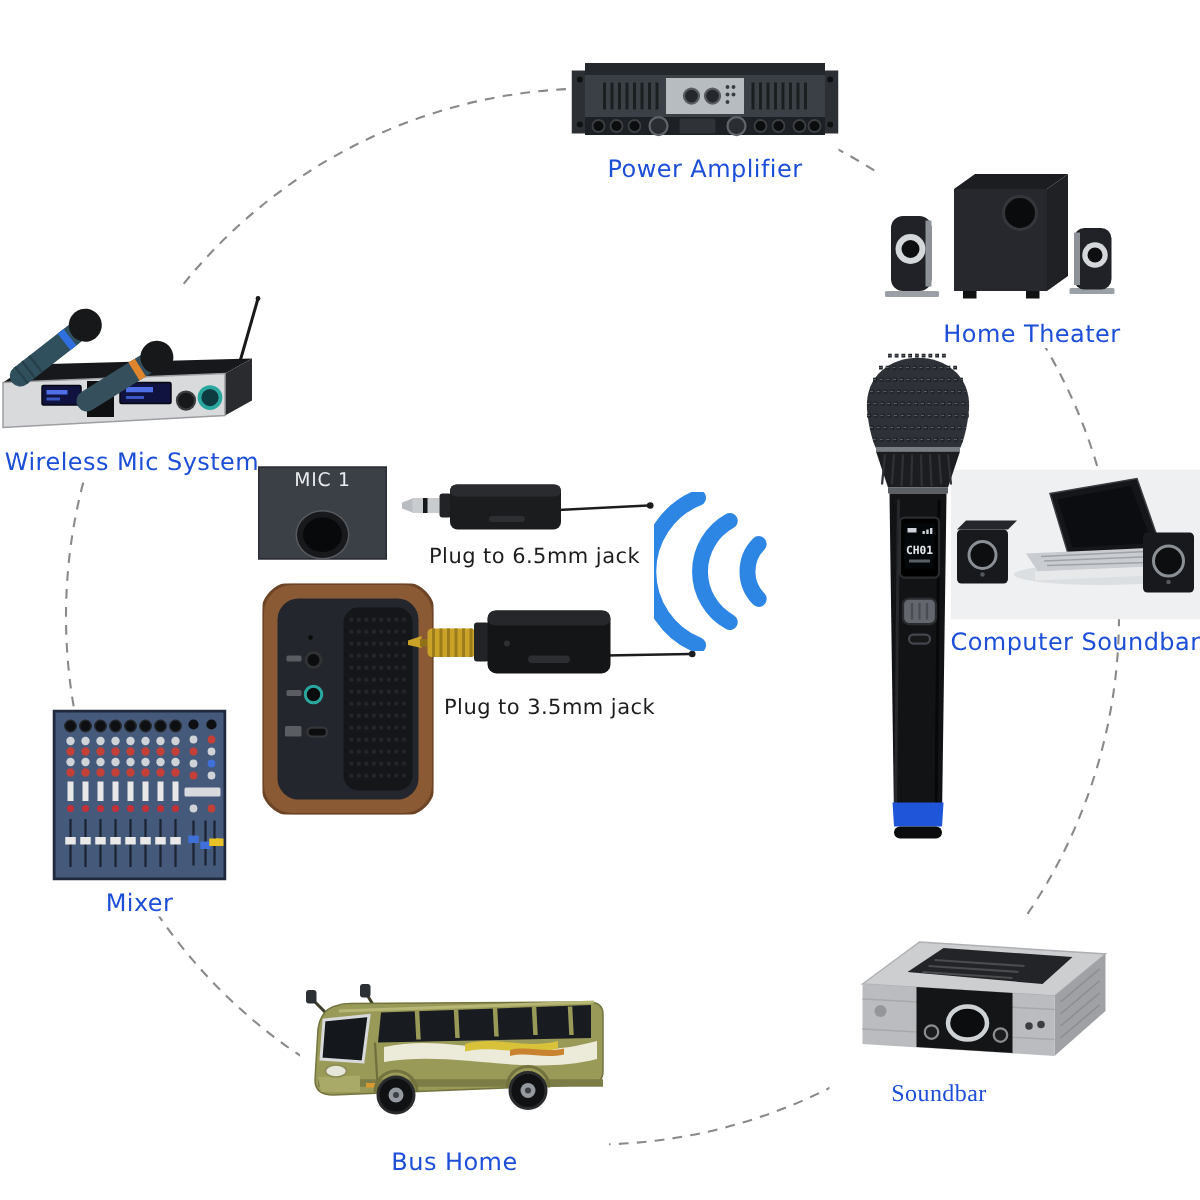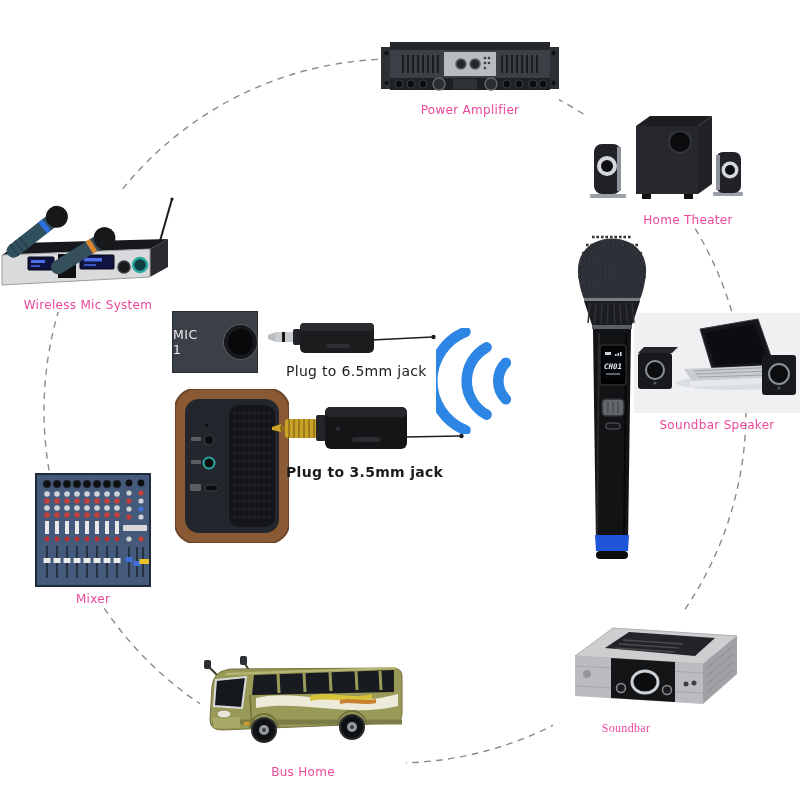--- a/index.html
+++ b/index.html
@@ -2,31 +2,31 @@
 <html><head>
 <meta charset="utf-8">
 <style>
   html,body{margin:0;padding:0;background:#fff;}
   .stage{position:relative;width:800px;height:800px;background:#fff;overflow:hidden;
          font-family:"DejaVu Sans",sans-serif;}
   .circle-svg{position:absolute;left:0;top:0;}
   .dev{position:absolute;display:flex;flex-direction:column;align-items:center;}
   .dev svg{display:block;}
   .mask{background:#fff;}
-  .label{margin-top:5px;font-size:12px;color:#ec4899;letter-spacing:.3px;white-space:nowrap;}
+  .label{margin-top:5px;font-size:16px;color:#1d4ed8;letter-spacing:.3px;white-space:nowrap;}
   .lbl-right{transform:translateX(22px);}
   .lbl-left{transform:translateX(-22px);font-family:Liberation Serif, serif;}
   .cap{font-size:14px;color:#1c1c1c;letter-spacing:.3px;white-space:nowrap;margin-top:3px;}
   .rx{position:absolute;display:flex;flex-direction:column;align-items:flex-start;}
   .micpanel{position:absolute;left:172px;top:311px;width:86px;height:62px;background:#3b3f46;
-            border:1px solid #2a2d33;display:flex;align-items:center;justify-content:center;gap:14px;box-sizing:border-box;}
+            border:1px solid #2a2d33;display:flex;align-items:center;justify-content:center;gap:14px;box-sizing:border-box;flex-direction:column;}
   .micpanel .txt{color:#e9ebee;font-size:12.5px;letter-spacing:.5px;}
   .jackhole{width:26px;height:26px;border-radius:50%;background:#08090a;border:4px solid #17191c;
             box-shadow:0 0 0 1px #575b61;}
-  .abs{position:absolute;font-style:italic;}
+  .abs{position:absolute;}
 </style>
 </head>
 <body>
 
 <div class="stage">
 
   <svg class="circle-svg" width="800" height="800">
     <ellipse cx="395" cy="411" rx="351" ry="352" fill="none" stroke="#8a8a8a" stroke-width="1.4" stroke-dasharray="6.5 5.5"></ellipse>
   </svg>
 
@@ -98,21 +98,21 @@
       <path d="M60,58 l84,-4 M62,61 l85,-3.5 M64,64 l84,-2.5" stroke="#9fa3a8" stroke-width="1"></path>
       <polygon points="56,68 150,64 150,70 56,74" fill="#e6e8ea"></polygon>
       <rect x="4" y="40" width="34" height="36" rx="3" fill="#17191d"></rect>
       <polygon points="4,40 10,34 44,34 38,40" fill="#24262b"></polygon>
       <circle cx="21" cy="57" r="9" fill="#0d0e10" stroke="#8b9096" stroke-width="2"></circle>
       <circle cx="21" cy="70" r="1.5" fill="#55585c"></circle>
       <rect x="128" y="42" width="34" height="40" rx="3" fill="#17191d"></rect>
       <circle cx="145" cy="61" r="10" fill="#0d0e10" stroke="#8b9096" stroke-width="2"></circle>
       <circle cx="145" cy="75" r="1.5" fill="#55585c"></circle>
     </svg>
-    <span class="label">Soundbar Speaker</span>
+    <span class="label">Computer Soundbar</span>
   </div>
 
   <div class="dev mask" style="left:553px;top:610px;width:190px;">
     <svg width="190" height="106" viewBox="0 0 190 106">
       <polygon points="22,46 60,18 184,26 150,54" fill="#cdced0" stroke="#aeb0b3" stroke-width="1"></polygon>
       <polygon points="52,38 76,22 162,28 142,46" fill="#232427"></polygon>
       <path d="M70,30 l60,4 M66,34 l60,4 M62,38 l60,4" stroke="#4a4b4e" stroke-width="1.5"></path>
       <polygon points="150,54 184,26 184,64 150,94" fill="#9fa1a4"></polygon>
       <path d="M154,58 l26,-22 M154,66 l26,-22 M154,74 l26,-22 M154,82 l26,-22" stroke="#8b8d90" stroke-width="1"></path>
       <polygon points="22,46 150,54 150,94 22,86" fill="#babcbf"></polygon>
@@ -282,21 +282,21 @@
       <polygon points="0,24 9,21 9,29 0,27" fill="#c9a227"></polygon>
       <rect x="8" y="23" width="6" height="5" fill="#8f7119"></rect>
       <rect x="13" y="16" width="32" height="19" rx="3" fill="#c9a227"></rect>
       <path d="M17,16 v19 M22,16 v19 M27,16 v19 M32,16 v19 M37,16 v19 M42,16 v19" stroke="#9a7c1d" stroke-width="2"></path>
       <rect x="44" y="12" width="10" height="26" rx="2" fill="#222326"></rect>
       <rect x="53" y="4" width="82" height="42" rx="6" fill="#141517"></rect>
       <rect x="53" y="4" width="82" height="10" rx="5" fill="#26272a"></rect>
       <rect x="80" y="34" width="28" height="5" rx="2.5" fill="#2c2d30"></rect>
       <circle cx="66" cy="26" r="2" fill="#2f3033"></circle>
     </svg>
-    <span class="cap" style="margin-left:14px;font-weight:bold;">Plug to 3.5mm jack</span>
+    <span class="cap" style="margin-left:24px;">Plug to 3.5mm jack</span>
   </div>
 
   <div class="abs" style="left:436px;top:328px;">
     <svg width="78" height="106" viewBox="0 0 80 110">
       <path d="M 30,4 A 55,55 0 0 0 30,106" fill="none" stroke="#2e86e4" stroke-width="11" stroke-linecap="round"></path>
       <path d="M 52,20 A 40,40 0 0 0 52,90" fill="none" stroke="#2e86e4" stroke-width="11" stroke-linecap="round"></path>
       <path d="M 72,36 A 27,27 0 0 0 72,74" fill="none" stroke="#2e86e4" stroke-width="11" stroke-linecap="round"></path>
     </svg>
   </div>
 

